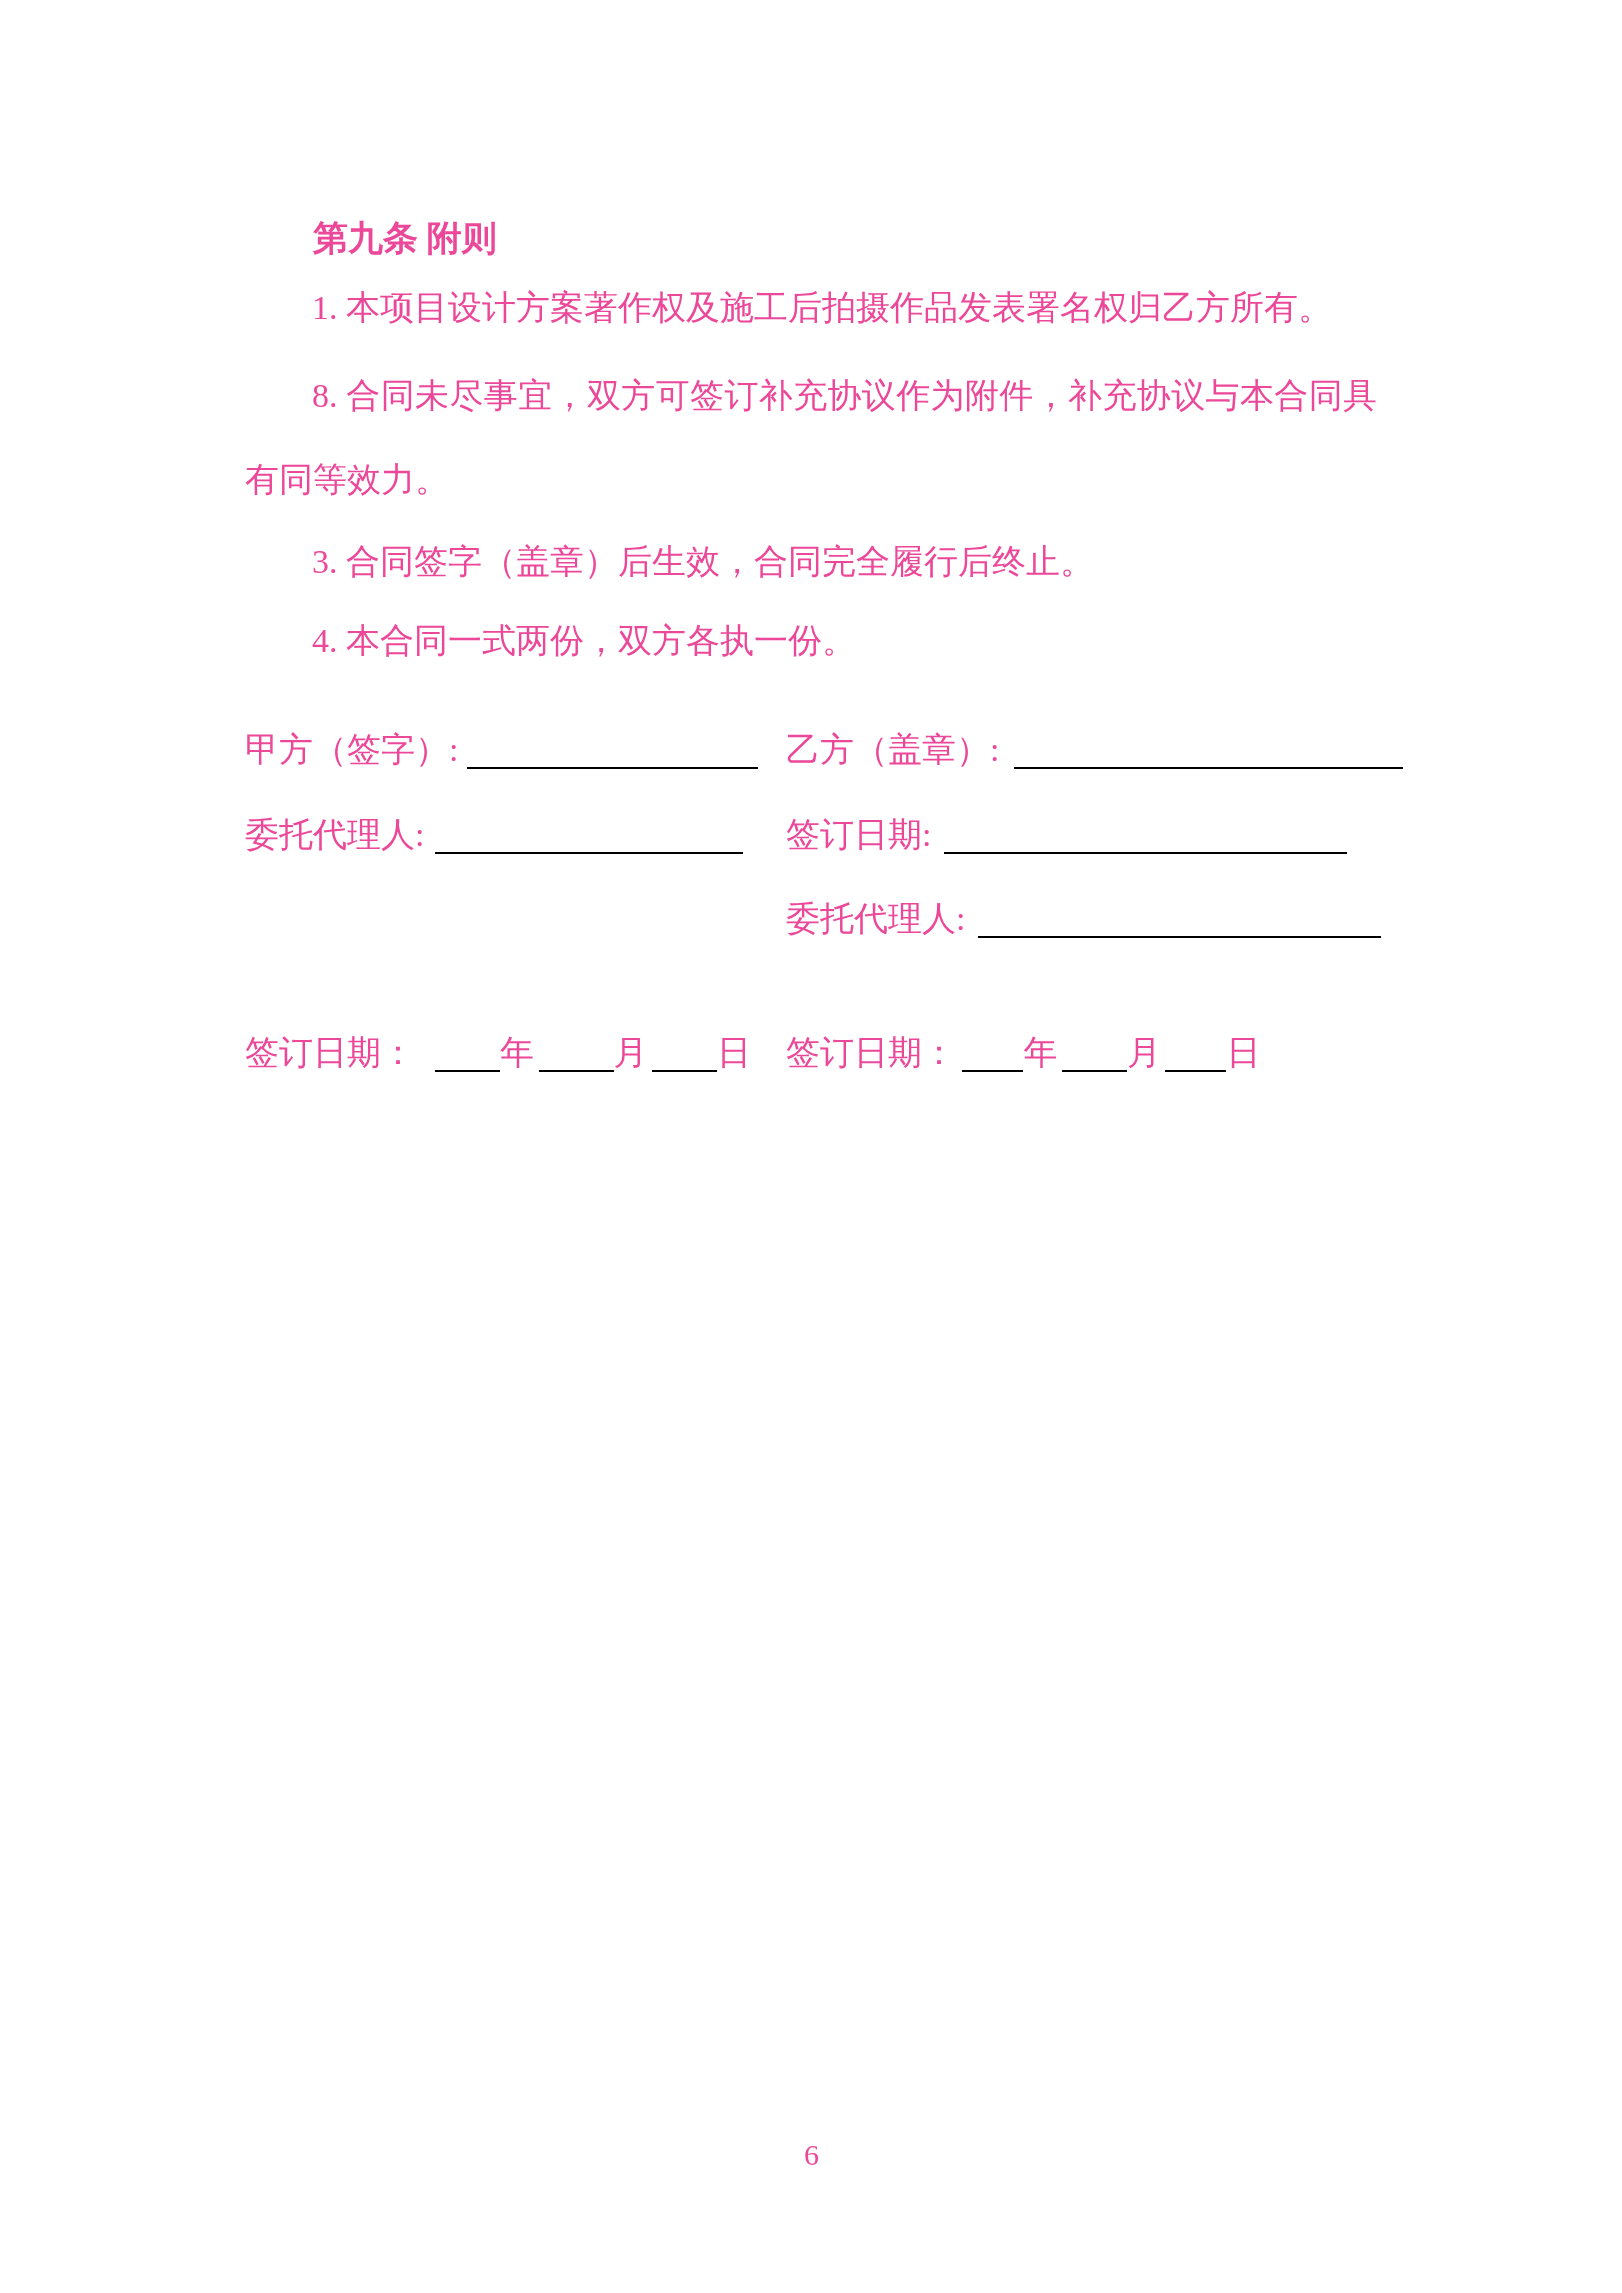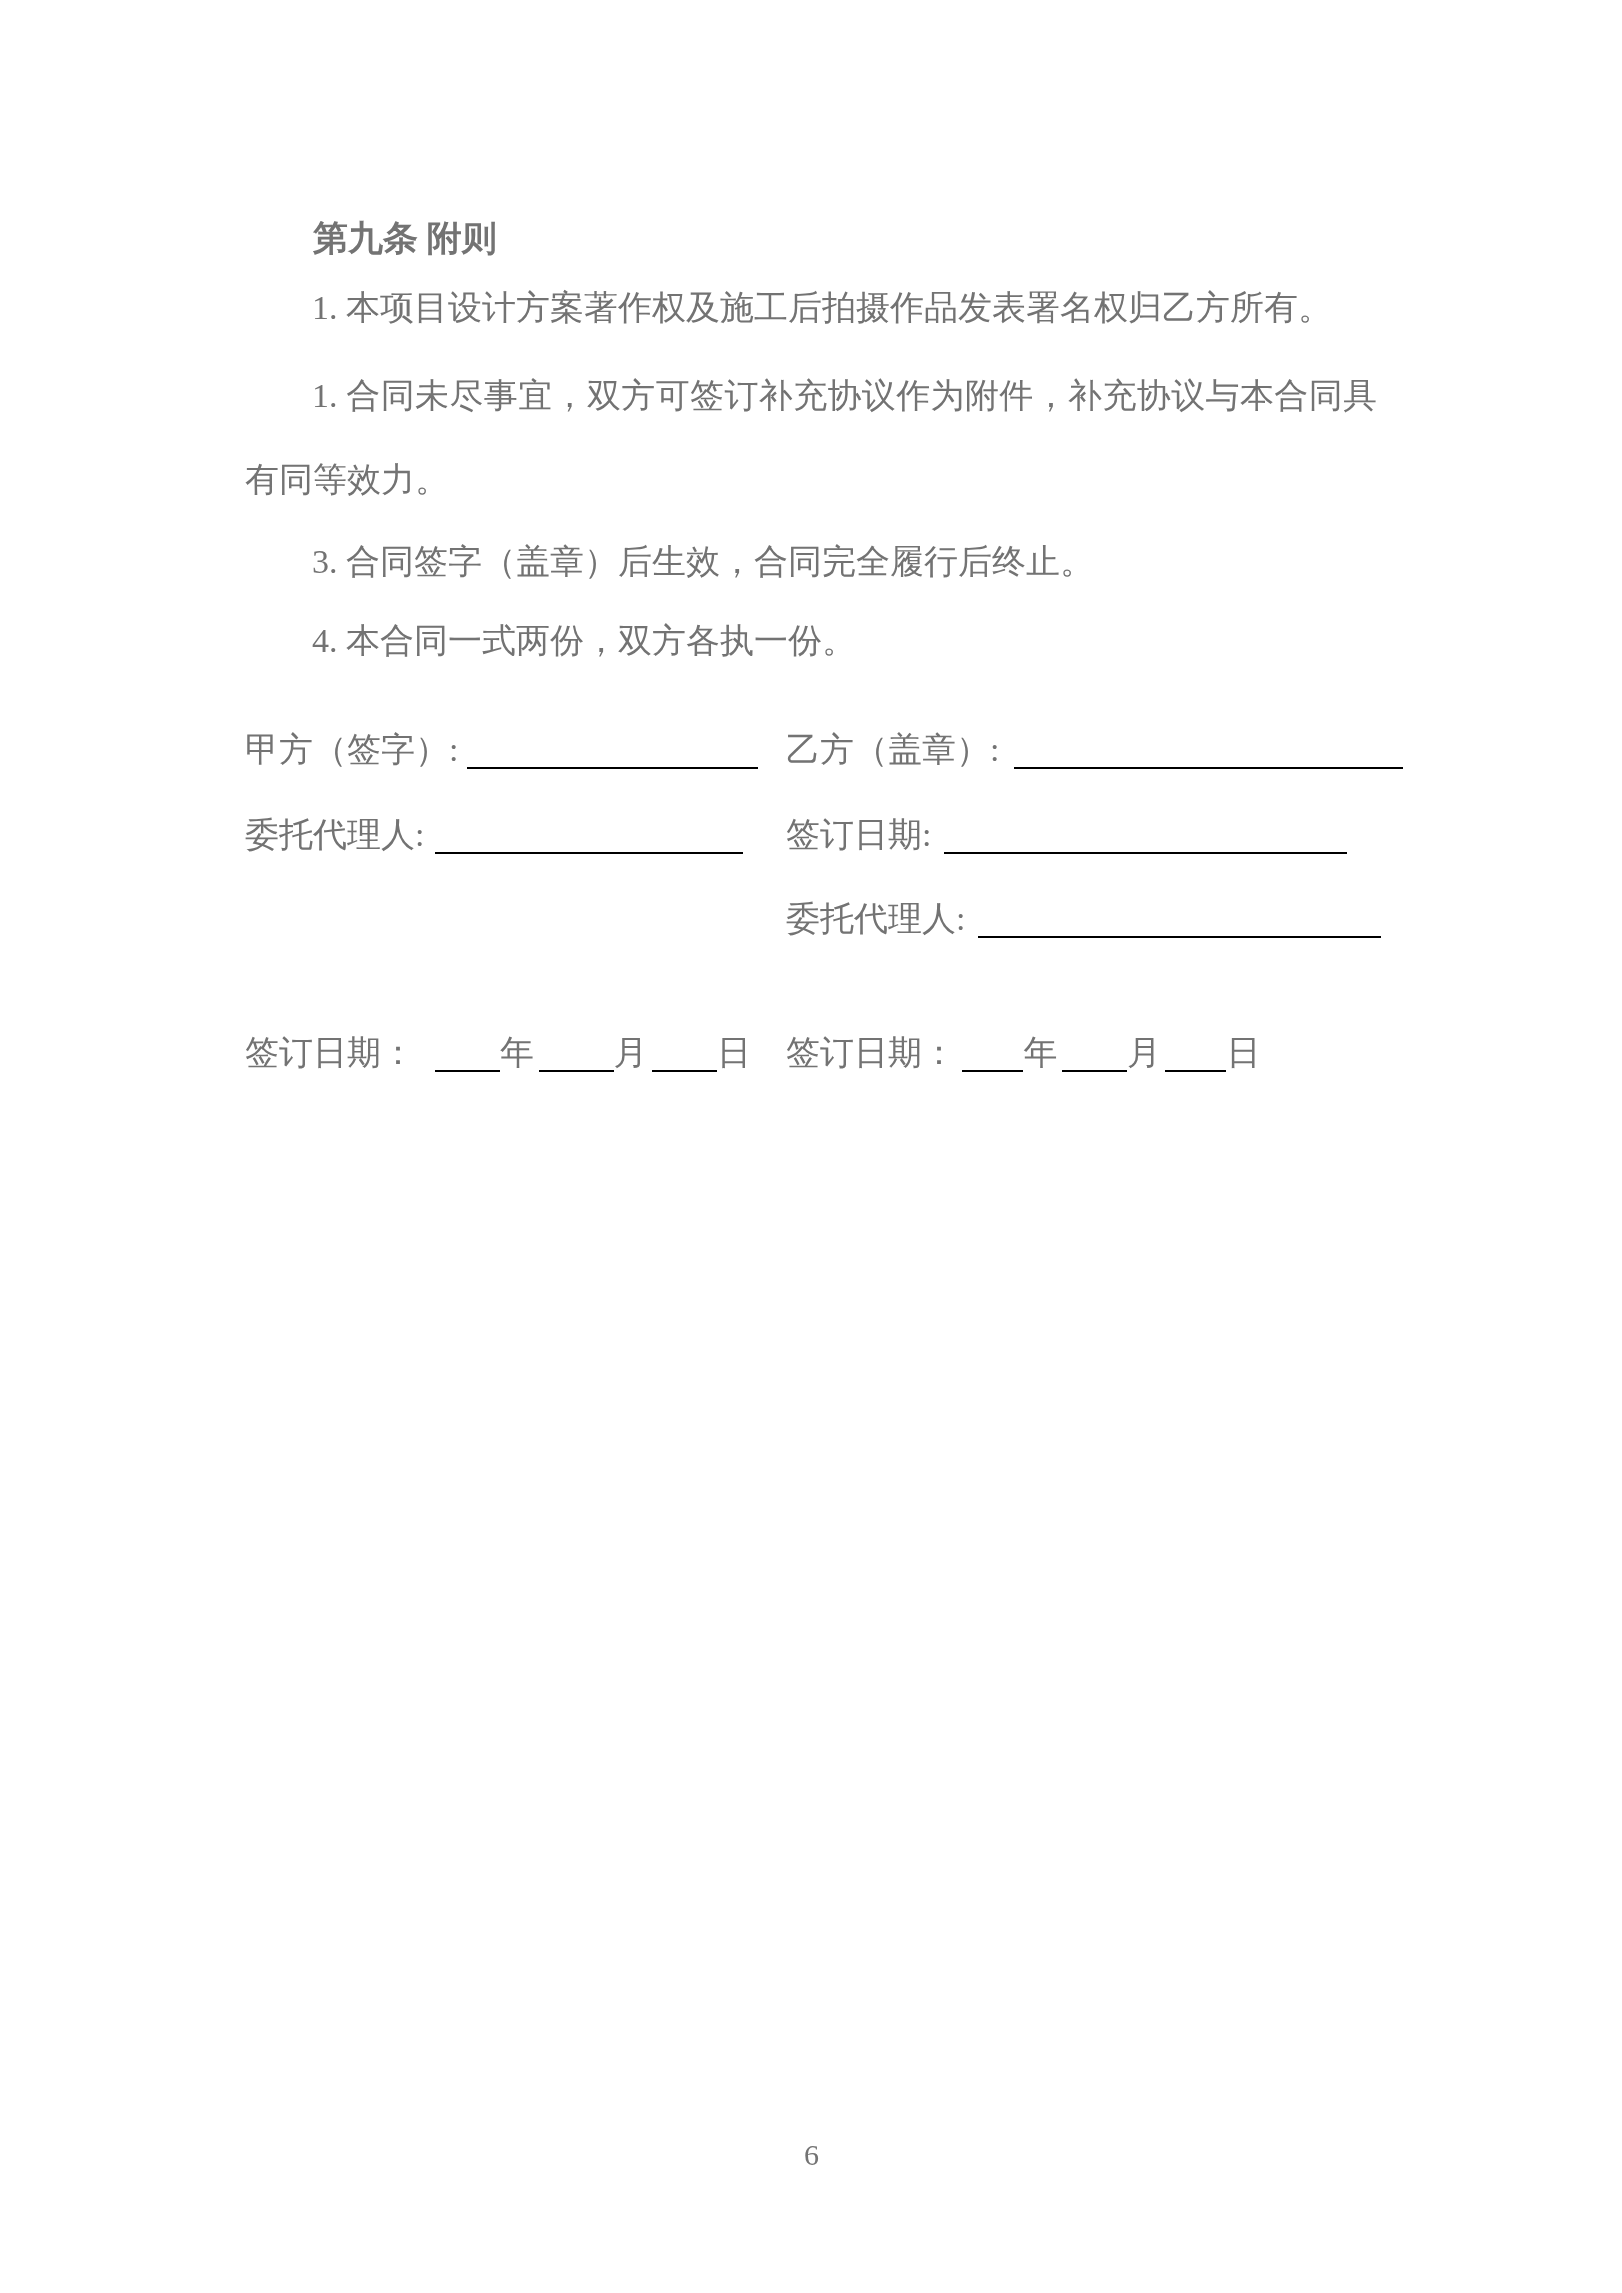--- a/index.html
+++ b/index.html
@@ -5,21 +5,21 @@
   html, body {
     margin: 0;
     padding: 0;
     background: #ffffff;
   }
   .page {
     position: relative;
     width: 1623px;
     height: 2294px;
     background: #ffffff;
-    color: #737373;
+    color: #ec4899;
     font-family: "Liberation Serif", "DejaVu Serif", serif;
     overflow: hidden;
   }
   .heading {
     position: absolute;
     left: 313px;
     top: 218px;
     margin: 0;
     font-size: 35px;
     font-weight: bold;
@@ -92,21 +92,21 @@
 </style>
 </head>
 <body>
 
 <div class="page">
 
   <h2 class="heading">第九条 附则</h2>
 
   <p class="para p1">1. 本项目设计方案著作权及施工后拍摄作品发表署名权归乙方所有。</p>
 
-  <p class="para wrap p2">1. 合同未尽事宜，双方可签订补充协议作为附件，补充协议与本合同具有同等效力。</p>
+  <p class="para wrap p2">8. 合同未尽事宜，双方可签订补充协议作为附件，补充协议与本合同具有同等效力。</p>
 
   <p class="para p3">3. 合同签字（盖章）后生效，合同完全履行后终止。</p>
 
   <p class="para p4">4. 本合同一式两份，双方各执一份。</p>
 
   <div class="sigrow colR r1">
     <span>乙方（盖章）:</span><span class="blank w428"></span>
   </div>
   <div class="sigrow colL r1">
     <span>甲方（签字）:</span><span class="blank w320"></span>

